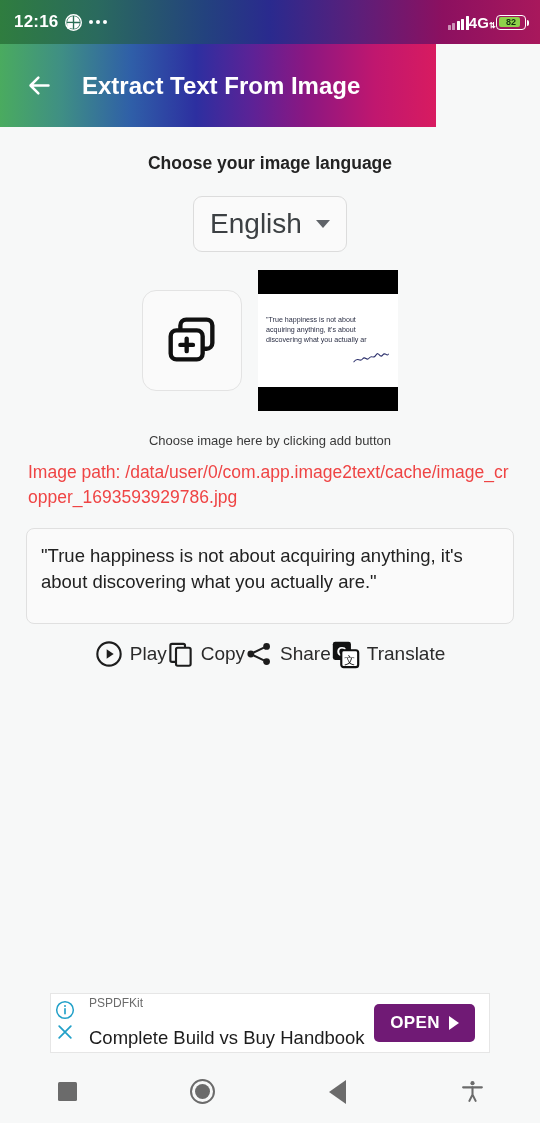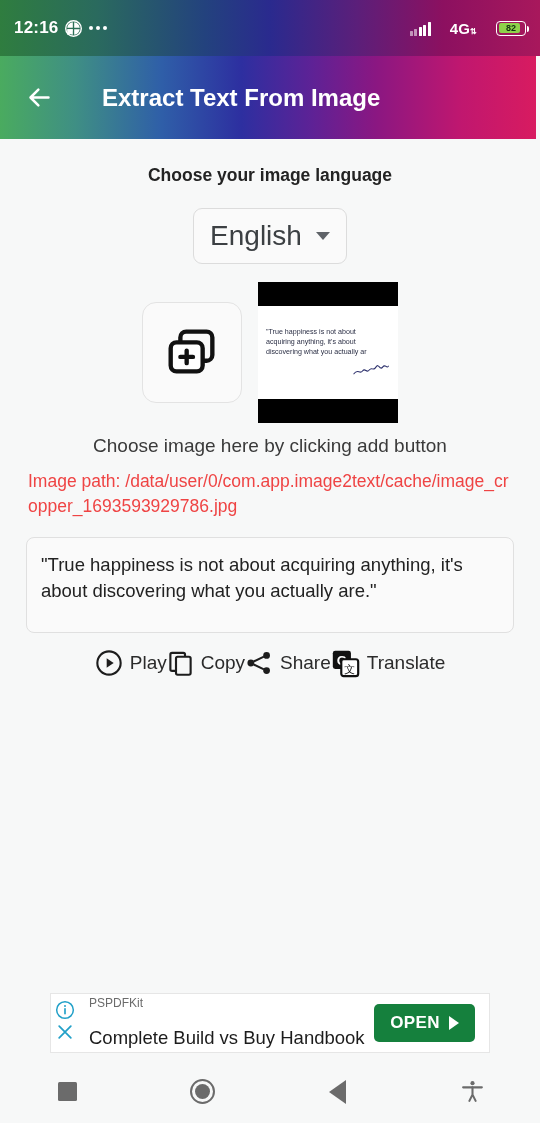--- a/index.html
+++ b/index.html
@@ -7,49 +7,49 @@
   body {
     font-family:"Liberation Sans", sans-serif;
     background:#f7f8f8;
     position:relative;
     overflow:hidden;
     color:#202124;
   }
 
   
   .statusbar{
-    height:56px; width:540px;
+    height:44px; width:540px;
     background:linear-gradient(90deg,#2f7d3f 0%,#2a6a5e 18%,#23427e 38%,#2a2a8e 50%,#5b1f7a 66%,#8c1060 82%,#a8185c 100%);
     display:flex; align-items:center; justify-content:space-between;
     padding:0 14px; color:#ffffff;
   }
   .sb-left{ display:flex; align-items:center; gap:7px; }
   .sb-time{ font-size:17px; font-weight:700; letter-spacing:.2px; }
-  .sb-right{ display:flex; align-items:center; gap:19px; }
+  .sb-right{ display:flex; align-items:center; gap:0; }
   .sb-dots{ display:flex; align-items:center; gap:3px; }
   .sb-dots i{ width:4px;height:4px;border-radius:50%;background:#fff;display:block; }
   .signal{ display:flex; align-items:flex-end; gap:1.5px; height:15px; }
   .signal i{ width:3px; background:#fff; display:block; border-radius:.5px;}
   .signal i:nth-child(1){height:5px;opacity:.55}
   .signal i:nth-child(2){height:7px;opacity:.55}
   .signal i:nth-child(3){height:9px}
   .signal i:nth-child(4){height:11px}
   .signal i:nth-child(5){height:14px}
   .net{ font-size:15px;font-weight:700;letter-spacing:.2px; }
   .net sub{ font-size:8px; vertical-align:baseline; }
   .batt{ width:30px;height:15px;border:1.6px solid #fff;border-radius:4px;position:relative;display:flex;align-items:center;justify-content:center; }
   .batt:after{ content:"";position:absolute;right:-4px;top:4px;width:2.5px;height:6px;background:#fff;border-radius:0 2px 2px 0; }
   .batt .fill{ position:absolute;left:1.5px;top:1.5px;bottom:1.5px;width:78%;background:#8ed14a;border-radius:2px; }
   .batt span{ position:relative;font-size:9px;font-weight:700;color:#10310f;z-index:2; }
 
   
   .appbar{
-    height:83px; width:536px;
+    height:83px; width:436px;
     background:linear-gradient(90deg,#4aab5f 0%,#3f8f84 14%,#2f5fa8 30%,#2d2fa0 45%,#5d2296 58%,#8a1782 70%,#c0176f 86%,#d81b60 100%);
-    display:flex; align-items:center; padding:0 18px; color:#fff; position:relative;gap:20px;
+    display:flex; align-items:center; padding:0 18px; color:#fff; position:relative;
   }
   .back-btn{ width:42px;height:42px;display:flex;align-items:center;justify-content:center;cursor:pointer; }
   .appbar h1{ font-size:24px; font-weight:700; margin-left:22px; white-space:nowrap; }
   .live{ position:absolute; right:16px; display:flex; align-items:center; gap:9px; cursor:pointer; }
   .live-label{ font-size:20px; font-weight:700; }
 
   
   .content{ padding:0 0 0 0; }
   .lang-row{ display:flex; align-items:center; justify-content:center; gap:22px; margin-top:26px;flex-direction:column; }
   .lang-label{ font-size:17.5px; font-weight:700; color:#232323; }
@@ -66,21 +66,21 @@
     display:flex;align-items:center;justify-content:center;cursor:pointer;
   }
   .thumb{
     width:140px;height:141px;background:#ffffff;display:flex;flex-direction:column;overflow:hidden;cursor:pointer;
   }
   .thumb .bar{ background:#000; height:24px; flex:none; }
   .thumb .mid{ flex:1;background:#fff;display:flex;flex-direction:column;justify-content:center;padding-left:8px; }
   .thumb .mid p{ font-size:7.1px; color:#2b2f45; line-height:1.45; white-space:nowrap; font-family:"Liberation Sans",sans-serif; }
   .thumb .sig{ margin-top:5px; align-self:flex-end; padding-right:2px; }
 
-  .hint{ text-align:center; font-size:19px; color:#3a3a3a; margin-top:12px; }
+  .hint{ text-align:center; font-size:13px; color:#3a3a3a; margin-top:22px; }
   .path{ font-size:17.5px; color:#ef4444; line-height:1.42; margin:12px 28px 0 28px; word-break:break-all; }
 
   .result-box{
     margin:18px 26px 0 26px; border:1px solid #e0e0e0; border-radius:8px; background:#fafafa;
     padding:14px 14px 16px 14px; min-height:96px;
   }
   .result-box p{ font-size:18.5px; line-height:1.42; color:#222; }
 
   .actions{ display:flex; justify-content:center; margin-top:16px; }
   .action{ display:flex;align-items:center;gap:7px;cursor:pointer; }
@@ -89,21 +89,21 @@
   
   .ad{
     position:absolute; left:50px; top:993px; width:440px; height:60px;
     background:#fff; border:1px solid #e6e6e6; display:flex; align-items:center;
   }
   .ad-meta{ position:absolute; left:4px; top:6px; display:flex; flex-direction:column; gap:2px; }
   .ad-body{ margin-left:38px; display:flex;flex-direction:column;justify-content:center; }
   .ad-brand{ font-size:12px;color:#6b6b6b;line-height:1.1; }
   .ad-title{ font-size:18.5px;color:#1c1c1c;line-height:1.2;margin-top:17px; }
   .ad-open{
-    position:absolute; right:14px; background:#15803d; color:#fff; border-radius:5px;
+    position:absolute; right:14px; background:#701a75; color:#fff; border-radius:5px;
     padding:9px 16px; display:flex;align-items:center;gap:9px;cursor:pointer;
   }
   .ad-open span{ font-size:17px;font-weight:700;letter-spacing:.4px; }
   .ad-open .tri{ width:0;height:0;border-top:7px solid transparent;border-bottom:7px solid transparent;border-left:10px solid #fff; }
 
   
   .navbar{
     position:absolute; bottom:0; left:0; width:540px; height:63px;
     background:#f7f8f8; display:flex; align-items:center; justify-content:space-around;
   }

